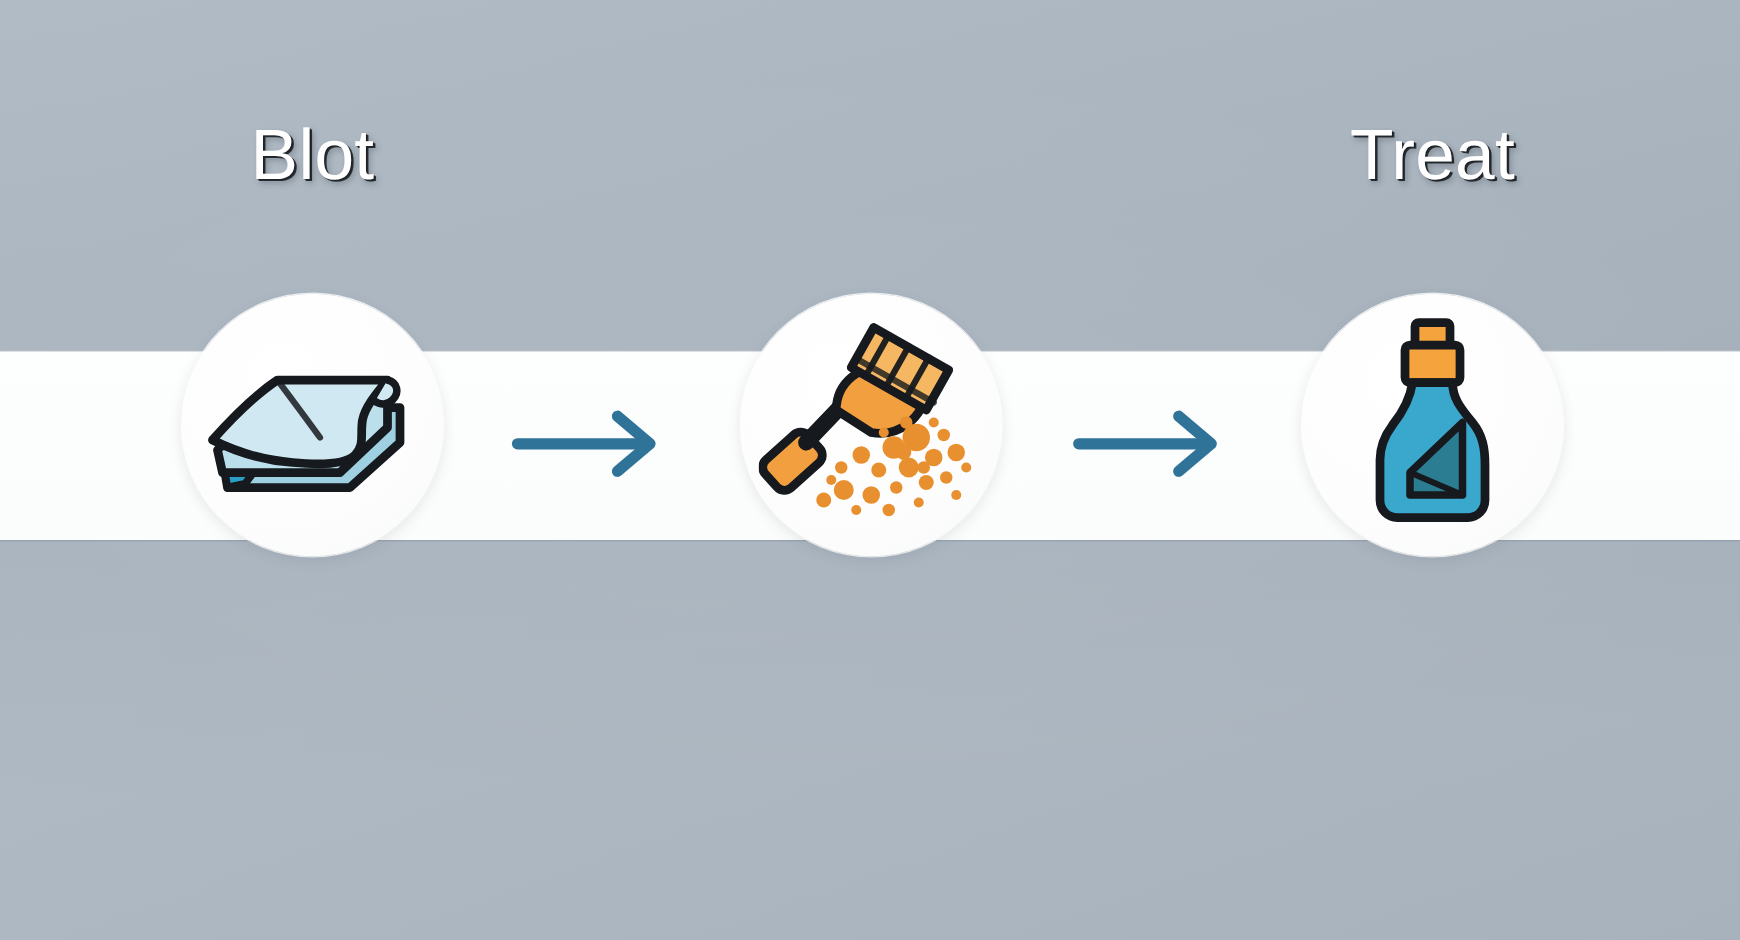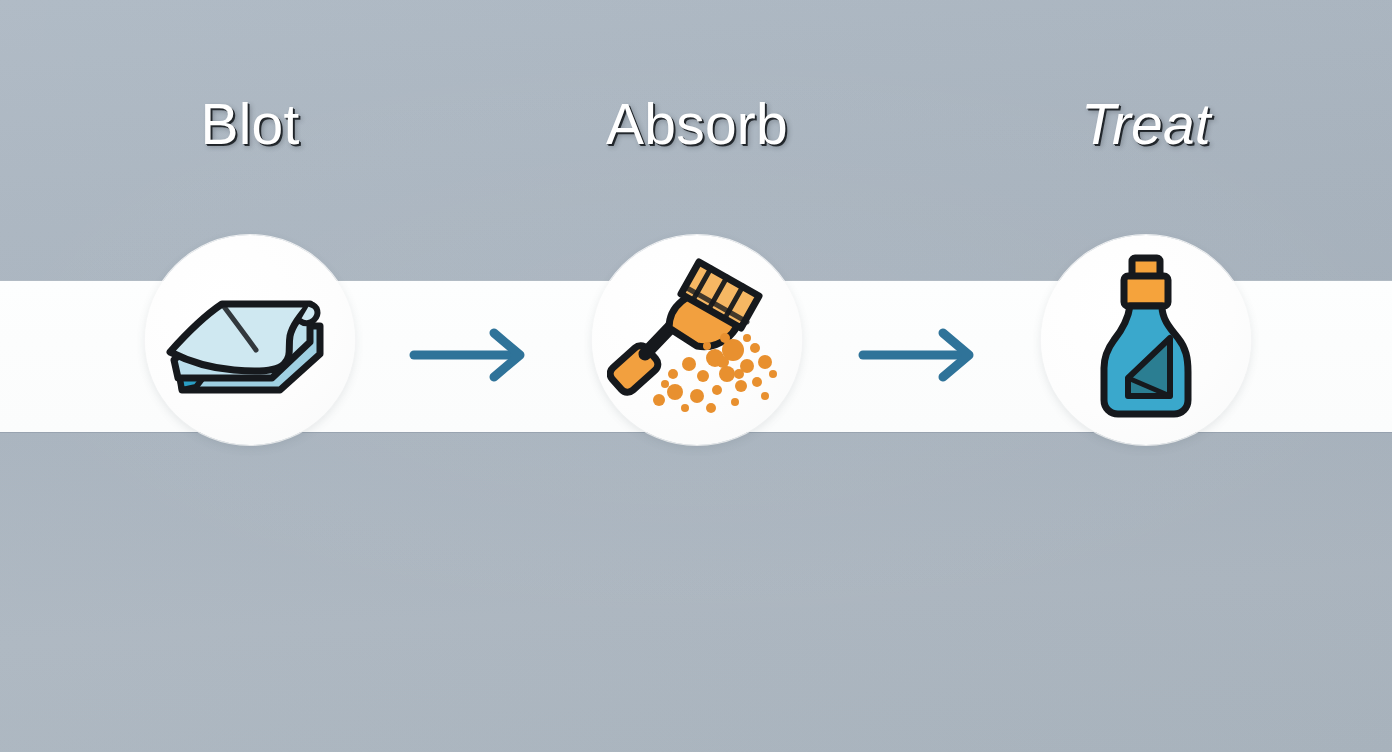--- a/index.html
+++ b/index.html
@@ -139,21 +139,20 @@
   <div class="arrow" style="left:408px;">
     <svg width="130" height="60" viewBox="0 0 130 60">
       <g stroke="#2f7399" stroke-width="9" stroke-linecap="round" stroke-linejoin="round" fill="none">
         <line x1="6" y1="30" x2="108" y2="30"></line>
         <polyline points="86,8 112,30 86,52"></polyline>
       </g>
     </svg>
   </div>
 
   <div class="step" style="left:547px;">
-    <div class="step-title">Absorb</div>
 
     <div class="badge">
       <svg width="180" height="180" viewBox="0 0 180 180">
 
         <g stroke="#16191d" stroke-width="7" stroke-linejoin="round" stroke-linecap="round">
           <rect x="4" y="104" width="46" height="30" rx="8" transform="rotate(-42 27 119)" fill="#f2a03f"></rect>
           <path d="M38 104 L82 58" stroke-width="13" fill="none"></path>
 
           <path d="M62 78 C 62 56, 82 40, 104 44 L134 62 C 132 84, 112 100, 90 96 Z" fill="#f2a03f"></path>
 
@@ -202,21 +201,21 @@
 
   <div class="arrow" style="left:857px;">
     <svg width="130" height="60" viewBox="0 0 130 60">
       <g stroke="#2f7399" stroke-width="9" stroke-linecap="round" stroke-linejoin="round" fill="none">
         <line x1="6" y1="30" x2="108" y2="30"></line>
         <polyline points="86,8 112,30 86,52"></polyline>
       </g>
     </svg>
   </div>
 
-  <div class="step" style="left:996px;font-style:italic;">
+  <div class="step" style="left:996px;">
     <div class="step-title">Treat</div>
 
     <div class="badge">
       <svg width="180" height="180" viewBox="0 0 180 180">
         <g stroke="#16191d" stroke-width="7" stroke-linejoin="round" stroke-linecap="round">
 
           <rect x="76" y="8" width="28" height="20" rx="3" fill="#f5a33c"></rect>
 
           <rect x="68" y="26" width="44" height="30" rx="4" fill="#f5a33c"></rect>
 

